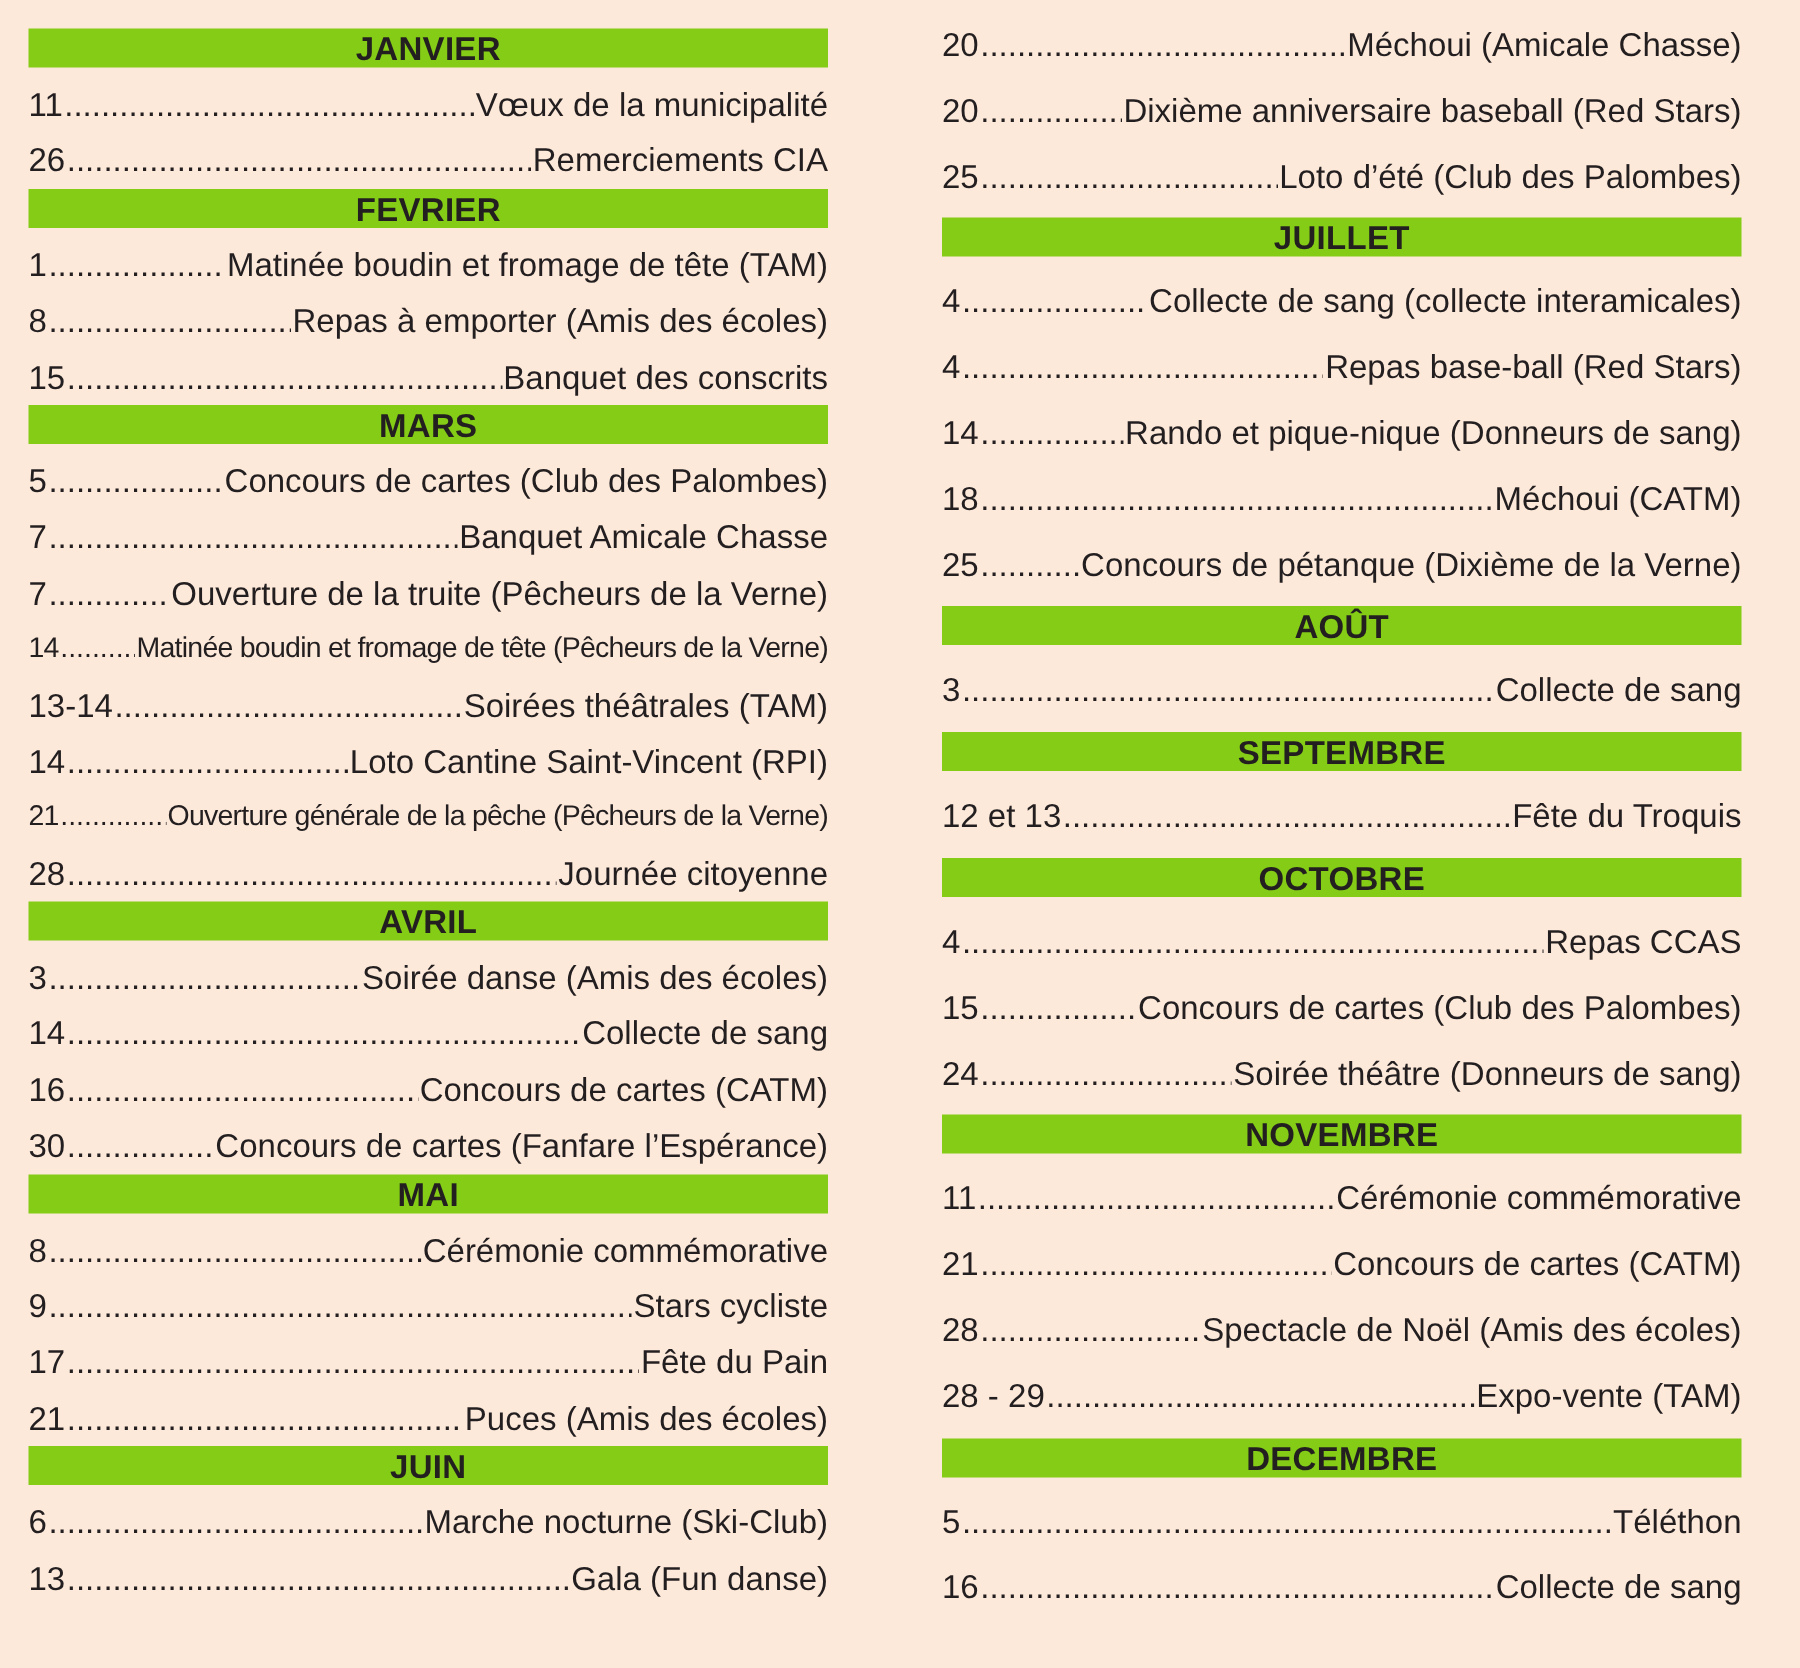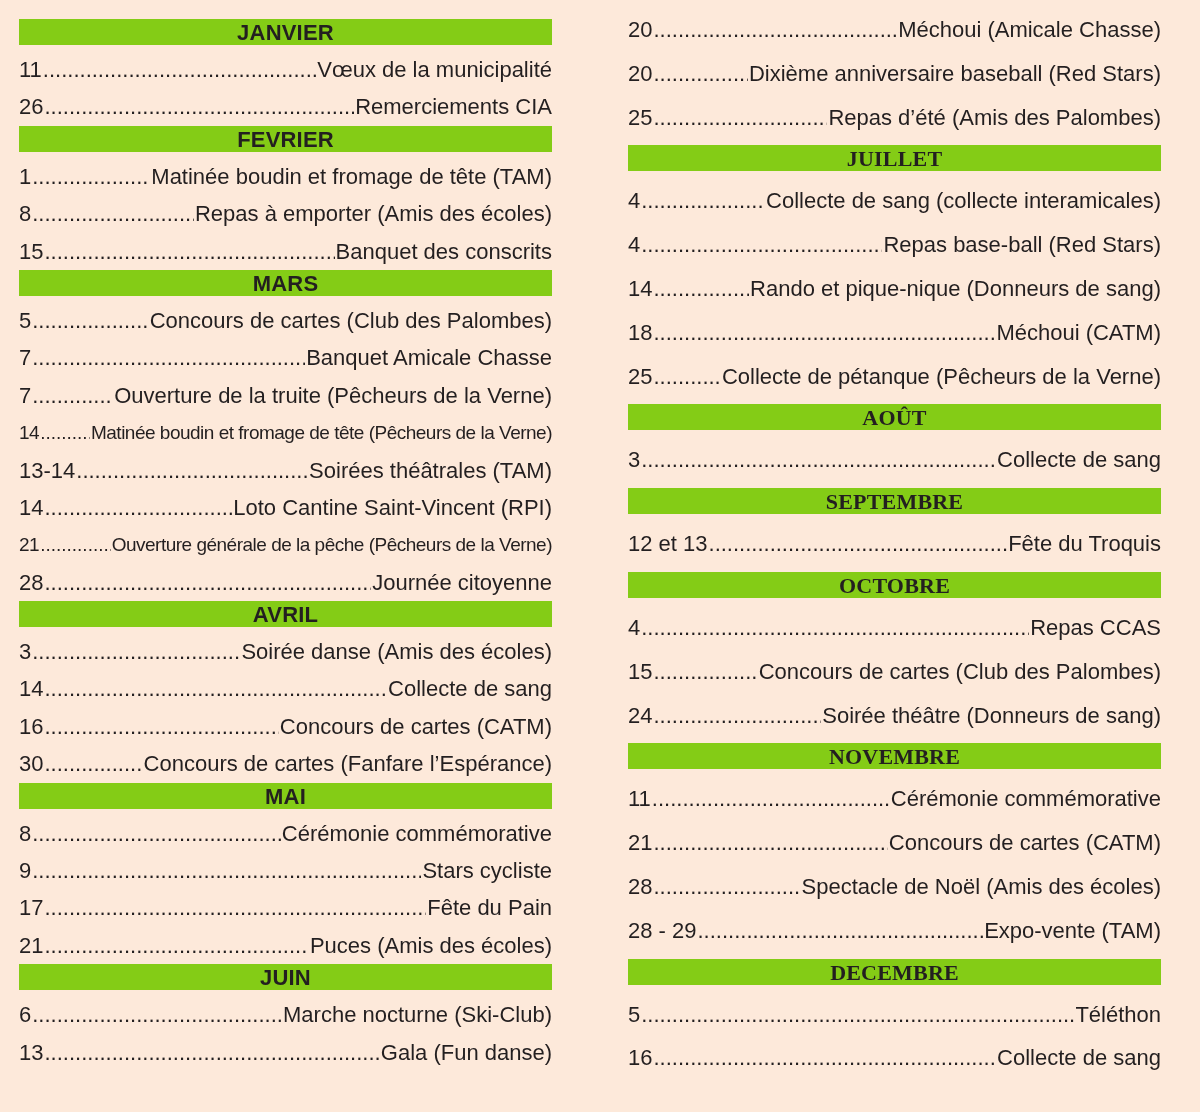--- a/index.html
+++ b/index.html
@@ -16,21 +16,21 @@
     .month {
       background: #84cc16;
       height: 26px;
       line-height: 27px;
       text-align: center;
       font-weight: bold;
       font-size: 22px;
       letter-spacing: 0.2px;
     }
     .col-left .month { margin: 0 0 6px 0; }
-    .col-right .month { margin: 6px 0 8px 0; font-family: Liberation Serif, serif; }
+    .col-right .month { margin: 6px 0 8px 0; }
     .row {
       display: flex;
       align-items: baseline;
       white-space: nowrap;
       overflow: hidden;
       font-size: 22px;
     }
     .col-left .row { height: 37.4px; line-height: 37.4px; }
     .col-right .row { height: 43.8px; line-height: 43.8px; text-align: right; }
     .row .date { flex: 0 0 auto; }
@@ -179,21 +179,21 @@
     <span class="event">Méchoui (Amicale Chasse)</span>
   </div>
     <div class="row">
     <span class="date">20 </span>
     <span class="dots"></span>
     <span class="event">Dixième anniversaire baseball (Red Stars)</span>
   </div>
     <div class="row">
     <span class="date">25 </span>
     <span class="dots"></span>
-    <span class="event">Repas d’été (Amis des Palombes)</span>
+    <span class="event">Loto d’été (Club des Palombes)</span>
   </div>
     <div class="month">JUILLET</div>
     <div class="row">
     <span class="date">4</span>
     <span class="dots"></span>
     <span class="event">Collecte de sang (collecte interamicales)</span>
   </div>
     <div class="row">
     <span class="date">4</span>
     <span class="dots"></span>
@@ -205,21 +205,21 @@
     <span class="event">Rando et pique-nique (Donneurs de sang)</span>
   </div>
     <div class="row">
     <span class="date">18 </span>
     <span class="dots"></span>
     <span class="event">Méchoui (CATM)</span>
   </div>
     <div class="row">
     <span class="date">25</span>
     <span class="dots"></span>
-    <span class="event">Collecte de pétanque (Pêcheurs de la Verne)</span>
+    <span class="event">Concours de pétanque (Dixième de la Verne)</span>
   </div>
     <div class="month">AOÛT</div>
     <div class="row">
     <span class="date">3</span>
     <span class="dots"></span>
     <span class="event">Collecte de sang</span>
   </div>
     <div class="month">SEPTEMBRE</div>
     <div class="row">
     <span class="date">12 et 13 </span>

